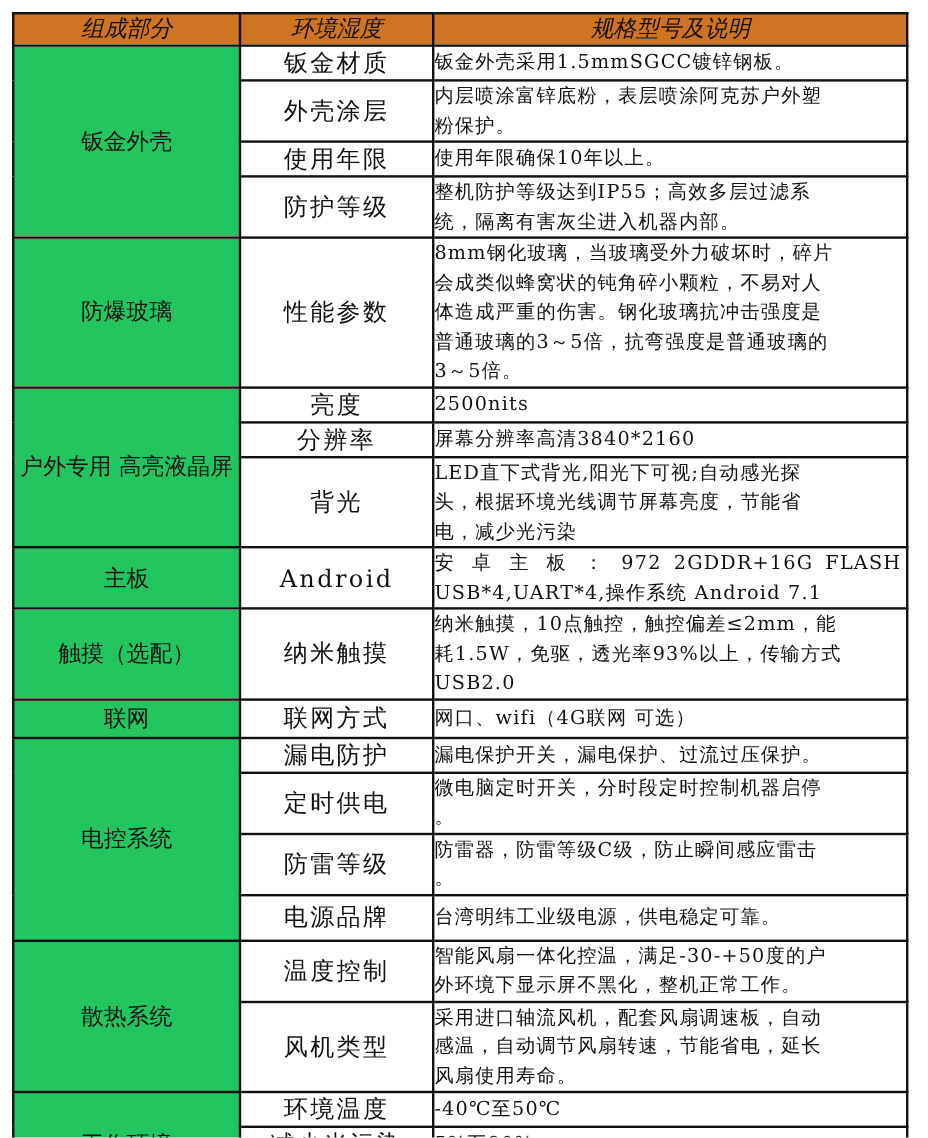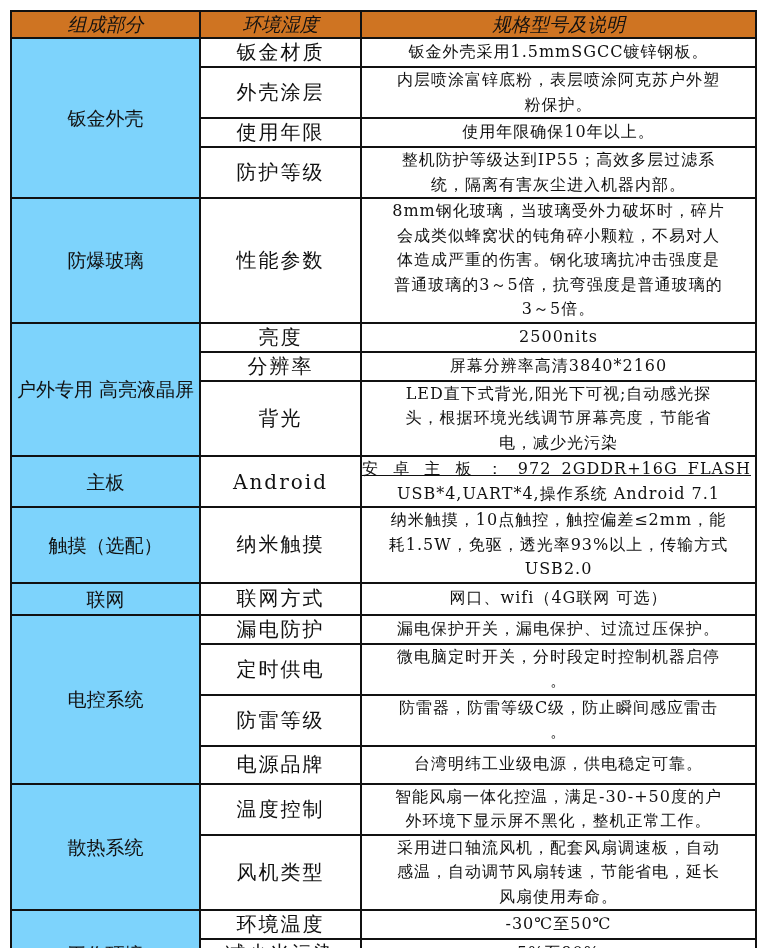--- a/index.html
+++ b/index.html
@@ -5,26 +5,26 @@
   html, body { margin: 0; padding: 0; background: #ffffff; }
   body { width: 773px; height: 948px; position: relative; overflow: hidden;
          font-family: "DejaVu Serif", "Liberation Serif", serif; color: #111; }
   #spec-table { position: absolute; left: 10px; top: 10px; width: 745px;
                 border-collapse: collapse; table-layout: fixed;
                 border: 2px solid #111; }
   #spec-table td, #spec-table th { border: 2px solid #111; padding: 0; overflow: hidden; }
   col.c1 { width: 189px; } col.c2 { width: 161px; } col.c3 { width: 395px; }
   th { background: #CF7422; font-family: "DejaVu Sans", "Liberation Sans", sans-serif;
        font-weight: normal; font-size: 19px; color: #111; text-align: center; height: 25px; line-height: 25px; font-style: italic; }
-  td.group { background: #7dd3fc; font-family: "DejaVu Sans", "Liberation Sans", sans-serif;
+  td.group { background: #22c55e; font-family: "DejaVu Sans", "Liberation Sans", sans-serif;
              font-size: 19px; text-align: center; vertical-align: middle; line-height: 30px; padding: 0 6px; }
   td.param { text-align: center; vertical-align: middle; font-size: 20px; letter-spacing: 2px; }
   td.spec { text-align: left; vertical-align: middle; font-size: 16px; padding-left: 4px; }
-  td.spec .ln { display: block; line-height: 24.5px; white-space: nowrap; letter-spacing: 1px; text-align: center; }
-  td.spec .ln.just { text-align: justify; text-align-last: justify; padding-right: 4px; text-decoration: underline; }
+  td.spec .ln { display: block; line-height: 24.5px; white-space: nowrap; letter-spacing: 1px; }
+  td.spec .ln.just { text-align: justify; text-align-last: justify; padding-right: 4px; }
 </style>
 </head>
 <body>
 
 <table id="spec-table">
   <colgroup>
       <col class="c1">
       <col class="c2">
       <col class="c3">
     </colgroup>
@@ -159,21 +159,21 @@
         <td class="spec">
           <span class="ln">采用进口轴流风机，配套风扇调速板，自动</span>
           <span class="ln">感温，自动调节风扇转速，节能省电，延长</span>
           <span class="ln">风扇使用寿命。</span>
         </td>
       </tr>
       <tr style="height: 26px;">
         <td class="group" rowspan="3">工作环境</td>
         <td class="param">环境温度</td>
         <td class="spec">
-          <span class="ln">-30℃至50℃</span>
+          <span class="ln">-40℃至50℃</span>
         </td>
       </tr>
       <tr style="height: 24px;">
         <td class="param">减少光污染</td>
         <td class="spec">
           <span class="ln">5%至90%</span>
         </td>
       </tr>
       <tr style="height: 24px;">
         <td class="param">工作电压</td>

